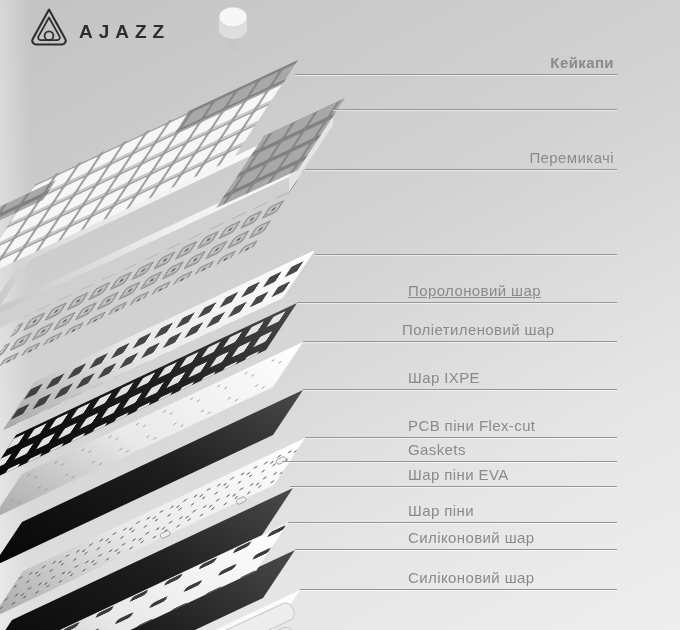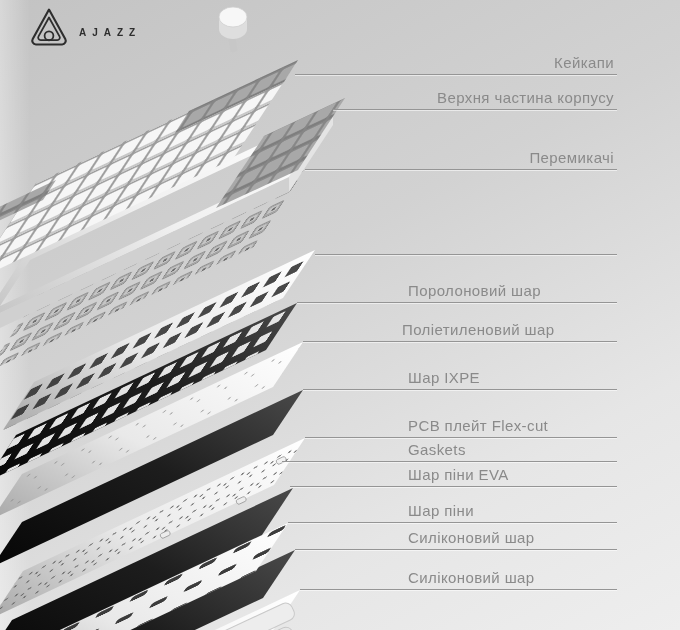--- a/index.html
+++ b/index.html
@@ -7,21 +7,21 @@
     position:relative;width:680px;height:630px;overflow:hidden;
     font-family:"Liberation Sans","DejaVu Sans",sans-serif;
     background:
       linear-gradient(90deg, rgba(255,255,255,.35) 0px, rgba(255,255,255,0) 30px),
       linear-gradient(152deg,#c3c3c3 0%, #d2d2d2 42%, #e6e6e6 75%, #eeeeee 100%);
   }
   .kbd-svg{position:absolute;left:0;top:0;}
   
   .logo{position:absolute;left:28px;top:6px;display:flex;align-items:center;gap:9px;}
   .logo-text{
-    font-size:10px;font-weight:700;letter-spacing:6px;color:#2e2e2e;
+    font-size:19px;font-weight:700;letter-spacing:6px;color:#2e2e2e;
     padding-top:6px;
   }
   
   .callout{position:absolute;height:24px;}
   .callout-line{
     position:absolute;left:0;right:0;bottom:0;height:0;
     border-top:1.5px solid #959595;
     box-shadow:0 1px 0 rgba(255,255,255,.55);
   }
   .callout-label{
@@ -170,48 +170,47 @@
         <path stroke-width="2" d="M20,2.5 L35.5,30.5 a3.5,3.5 0 0 1 -3,5.2 L7.5,35.7 a3.5,3.5 0 0 1 -3,-5.2 Z"></path>
         <path stroke-width="1.7" d="M20,10 L30,28 a2.4,2.4 0 0 1 -2.1,3.6 L12.1,31.6 a2.4,2.4 0 0 1 -2.1,-3.6 Z"></path>
         <circle stroke-width="1.7" cx="20" cy="27.5" r="4.2"></circle>
       </g>
     </svg>
     <span class="logo-text">AJAZZ</span>
   </div>
 
   <div>
       <div class="callout" style="top: 51px; left: 295px; width: 322px;">
-        <span class="callout-label" style="right: 3px;">Кейкапи</span>
+        <span class="callout-label" style="right: 3px; font-weight: bold;">Кейкапи</span>
         <div class="callout-line"></div>
       </div>
       <div class="callout" style="top: 86px; left: 333px; width: 284px;">
-        <span class="callout-label" style="right: 3px;">Верхня частина корпусу</span>
         <div class="callout-line"></div>
       </div>
       <div class="callout" style="top: 146px; left: 305px; width: 312px;">
         <span class="callout-label" style="right: 3px; text-align: center;">Перемикачі</span>
         <div class="callout-line"></div>
       </div>
       <div class="callout" style="top: 231px; left: 315px; width: 302px;">
         <div class="callout-line"></div>
       </div>
       <div class="callout" style="top: 279px; left: 297px; width: 320px;">
-        <span class="callout-label" style="left: 111px;">Поролоновий шар</span>
+        <span class="callout-label" style="left: 111px; text-decoration: underline;">Поролоновий шар</span>
         <div class="callout-line"></div>
       </div>
       <div class="callout" style="top: 318px; left: 303px; width: 314px;">
         <span class="callout-label" style="left: 99px;">Поліетиленовий шар</span>
         <div class="callout-line"></div>
       </div>
       <div class="callout" style="top: 366px; left: 303px; width: 314px;">
         <span class="callout-label" style="left: 105px;">Шар IXPE</span>
         <div class="callout-line"></div>
       </div>
       <div class="callout" style="top: 414px; left: 305px; width: 312px;">
-        <span class="callout-label" style="left: 103px;">PCB плейт Flex-cut</span>
+        <span class="callout-label" style="left: 103px;">PCB піни Flex-cut</span>
         <div class="callout-line"></div>
       </div>
       <div class="callout" style="top: 438px; left: 282px; width: 335px; text-align: right;">
         <span class="callout-label" style="left: 126px;">Gaskets</span>
         <div class="callout-line"></div>
       </div>
       <div class="callout" style="top: 463px; left: 290px; width: 327px;">
         <span class="callout-label" style="left: 118px; text-align: center;">Шар піни EVA</span>
         <div class="callout-line"></div>
       </div>

